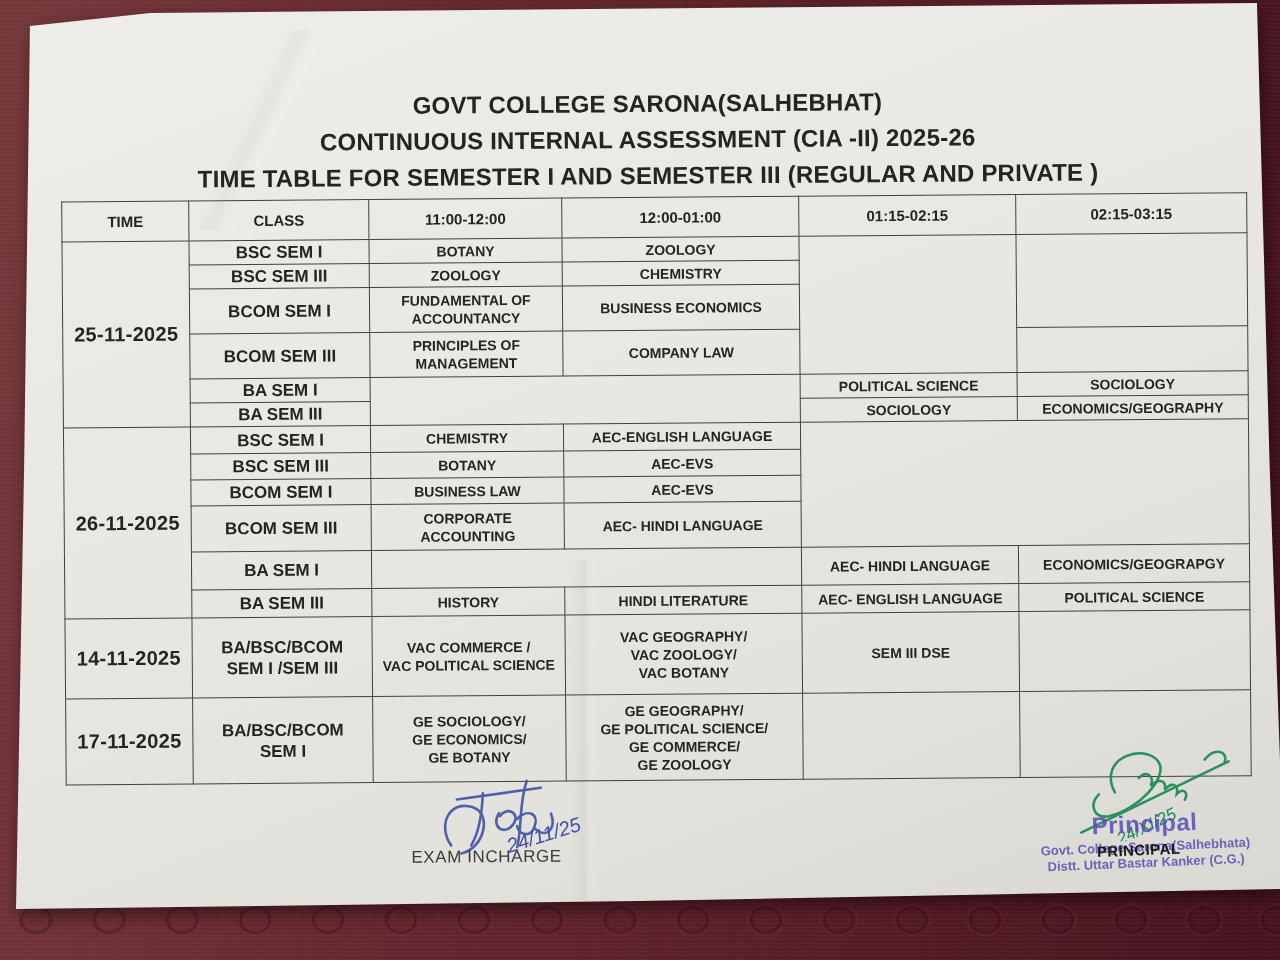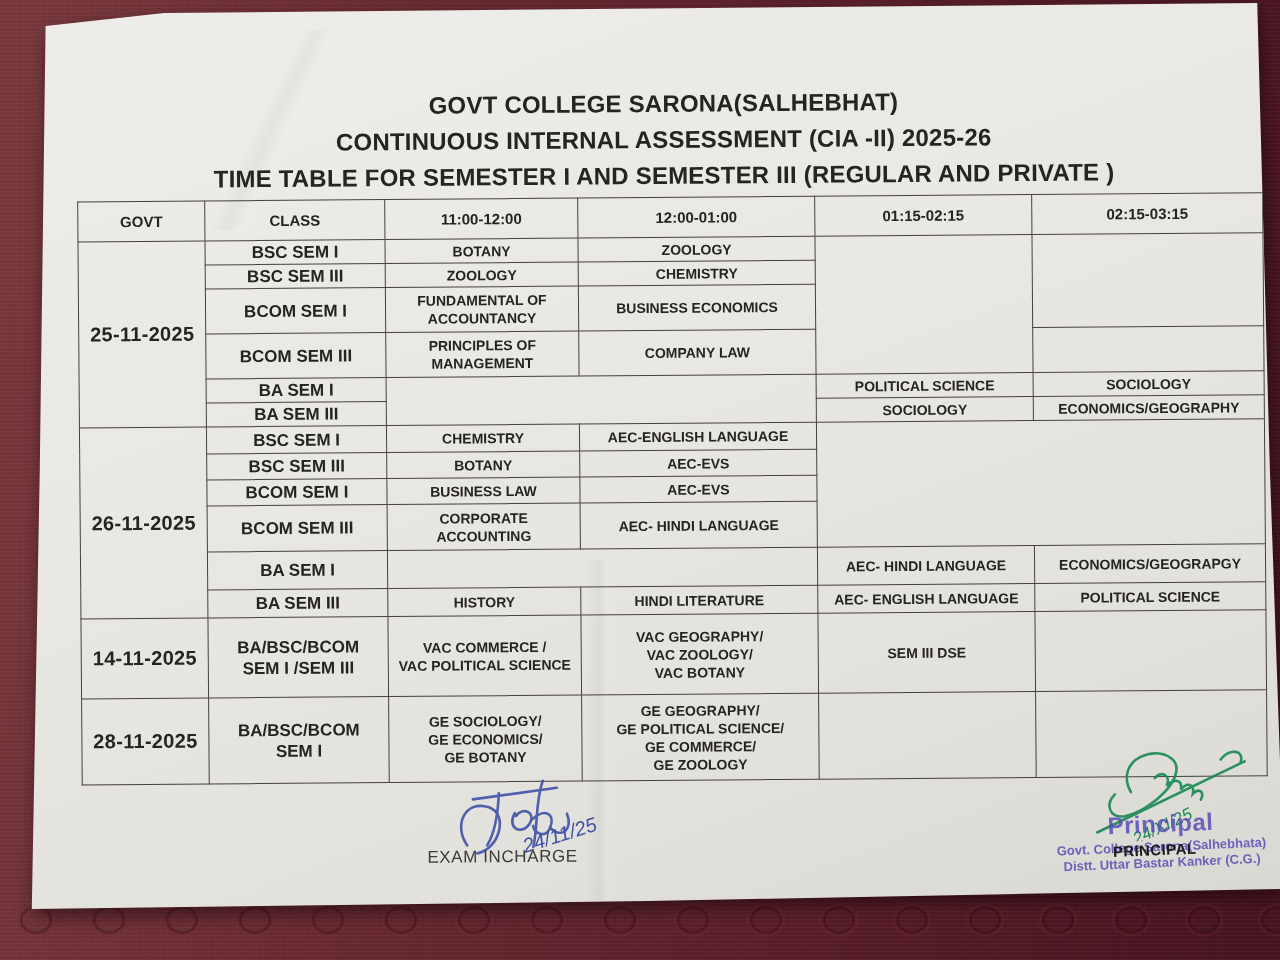--- a/index.html
+++ b/index.html
@@ -22,21 +22,20 @@
       radial-gradient(ellipse 26px 22px at 36px 38px, rgba(25,0,8,0) 48%, rgba(25,0,8,0.38) 56%, rgba(135,45,52,0.28) 68%, transparent 78%);
     background-size:73px 78px;background-repeat:repeat-x;
     opacity:.85;
   }
   
   .paper-shadow{position:absolute;inset:0;filter:drop-shadow(3px 7px 9px rgba(15,0,5,0.55));}
   .paper{
     position:absolute;inset:0;
     background:linear-gradient(160deg,#eeede9 0%, #eae8e3 38%, #e3e1db 72%, #d8d6d0 100%);
     clip-path:polygon(2.34% 2.71%, 11.72% 1.35%, 98.2% 0.31%, 99.2% 48.9%, 100% 79.2%, 100% 92.6%, 50% 93.85%, 1.25% 94.7%, 1.88% 48.9%);
-    margin-left:16px;
   }
   .crease1{position:absolute;left:40px;top:30px;width:430px;height:200px;pointer-events:none;
     background:linear-gradient(115deg, transparent 47%, rgba(0,0,0,0.035) 50%, rgba(255,255,255,0.06) 53%, transparent 56%);}
   .crease2{position:absolute;left:570px;top:560px;width:34px;height:340px;pointer-events:none;
     background:linear-gradient(90deg, transparent, rgba(0,0,0,0.04) 40%, rgba(255,255,255,0.07) 60%, transparent);}
   
   .doc{position:absolute;inset:0;transform:rotate(-0.45deg);transform-origin:50% 45%;color:var(--ink,#26241f);}
   .titles{position:absolute;left:0;top:86px;width:1300px;text-align:center;font-weight:bold;line-height:36px;letter-spacing:0.2px;}
   .title-l1{font-size:24px;}
   .title-l2{font-size:24px;}
@@ -91,21 +90,21 @@
         <colgroup>
           <col style="width:127px">
             <col style="width:180px">
             <col style="width:193px">
           <col style="width:237px">
             <col style="width:217px">
             <col style="width:231px">
         </colgroup>
         <tbody>
             <tr style="height: 40px;">
-              <td class="c-head">GOVT</td>
+              <td class="c-head">TIME</td>
               <td class="c-head">CLASS</td>
               <td class="c-head">11:00-12:00</td>
               <td class="c-head">12:00-01:00</td>
               <td class="c-head">01:15-02:15</td>
               <td class="c-head">02:15-03:15</td>
             </tr>
             <tr style="height: 24px;">
               <td rowspan="6" class="c-date">25-11-2025</td>
               <td class="c-class">BSC SEM I</td>
               <td class="c-subj">BOTANY</td>
@@ -184,21 +183,21 @@
 SEM I /SEM III</td>
               <td class="c-subj">VAC COMMERCE /
 VAC POLITICAL SCIENCE</td>
               <td class="c-subj">VAC GEOGRAPHY/
 VAC ZOOLOGY/
 VAC BOTANY</td>
               <td class="c-subj">SEM III DSE</td>
               <td class="c-empty"></td>
             </tr>
             <tr style="height: 86px;">
-              <td class="c-date">28-11-2025</td>
+              <td class="c-date">17-11-2025</td>
               <td class="c-class">BA/BSC/BCOM
 SEM I</td>
               <td class="c-subj">GE SOCIOLOGY/
 GE ECONOMICS/
 GE BOTANY</td>
               <td class="c-subj">GE GEOGRAPHY/
 GE POLITICAL SCIENCE/
 GE COMMERCE/
 GE ZOOLOGY</td>
               <td class="c-empty"></td>

